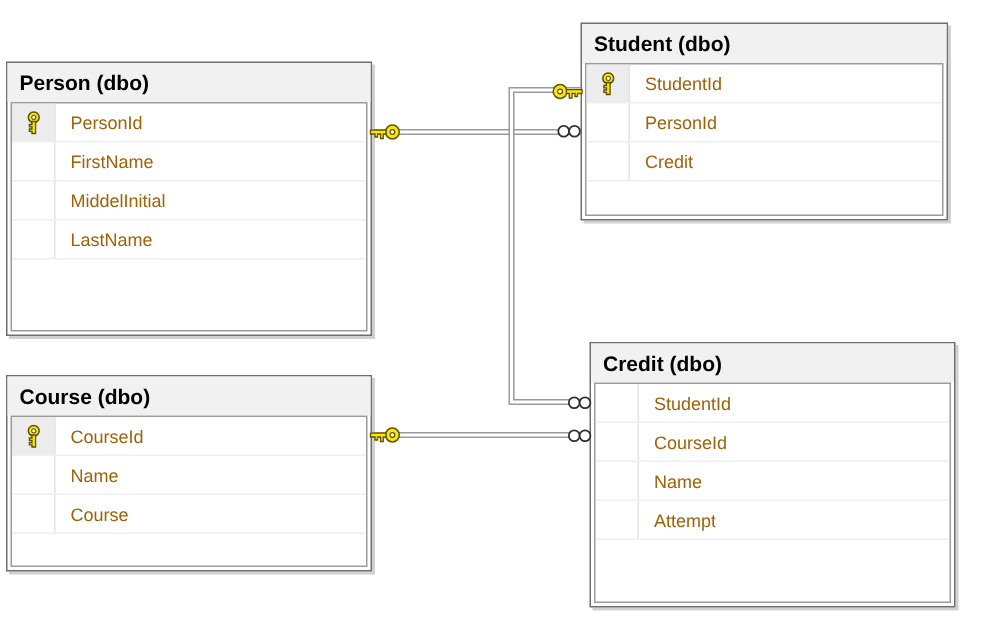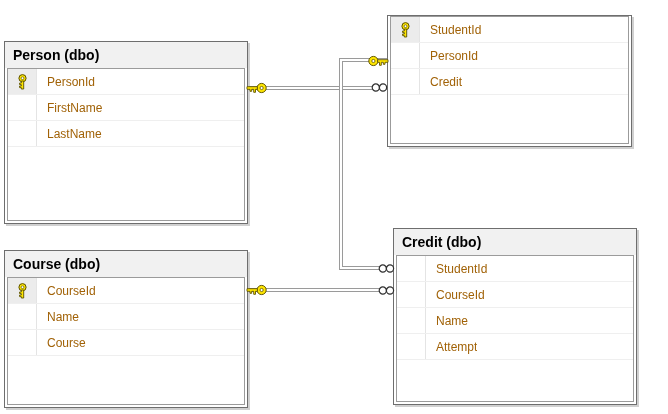--- a/index.html
+++ b/index.html
@@ -58,21 +58,21 @@
   .selector.pk { background: #ececec; }
   .colname {
     display: flex; align-items: center;
     padding-left: 10px;
     white-space: nowrap; overflow: hidden;
   }
 
   
   #tbl-person  { left: 4px;   top: 41px;  width: 244px; height: 183px; }
   #tbl-student { left: 387px; top: 15px;  width: 245px; height: 132px; }
-  #tbl-course  { left: 4px;   top: 250px; width: 244px; height: 158px; }
+  #tbl-course  { left: 4px;   top: 250px; width: 244px; height: 131px; }
   #tbl-credit  { left: 393px; top: 228px; width: 244px; height: 177px; }
 
   
   #key-person      { left: 246px; top: 82px;  }
   #key-student     { left: 367px; top: 55px;  }
   #key-course      { left: 246px; top: 284px; }
   #inf-student     { left: 371px; top: 82px;  }
   #inf-credit-stu  { left: 378px; top: 263px; }
   #inf-credit-crs  { left: 378px; top: 285px; }
 </style>
@@ -141,26 +141,31 @@
             </svg>
           </div>
           <div class="colname">PersonId</div>
         </div>
         <div class="row">
           <div class="selector"></div>
           <div class="colname">FirstName</div>
         </div>
         <div class="row">
           <div class="selector"></div>
+          <div class="colname">MiddelInitial</div>
+        </div>
+        <div class="row">
+          <div class="selector"></div>
           <div class="colname">LastName</div>
         </div>
       </div>
   </div>
 
   <div class="tbl" id="tbl-student">
+    <div class="tbl-header">Student (dbo)</div>
     <div class="tbl-grid">
         <div class="row">
           <div class="selector pk">
             <svg width="11" height="16" viewBox="0 0 11 16">
               <circle cx="5.5" cy="4.2" r="3.6" fill="#ffe600" stroke="#5a5000" stroke-width="1"></circle>
               <path d="M4.3 7 H6.7 V15 H4.3 V13.6 H2.6 V12 H4.3 V10.6 H2.6 V9 H4.3 Z" fill="#ffe600" stroke="#5a5000" stroke-width="0.9"></path>
               <circle cx="5.5" cy="4.2" r="1.4" fill="#ffffff" stroke="#5a5000" stroke-width="0.7"></circle>
             </svg>
           </div>
           <div class="colname">StudentId</div>

